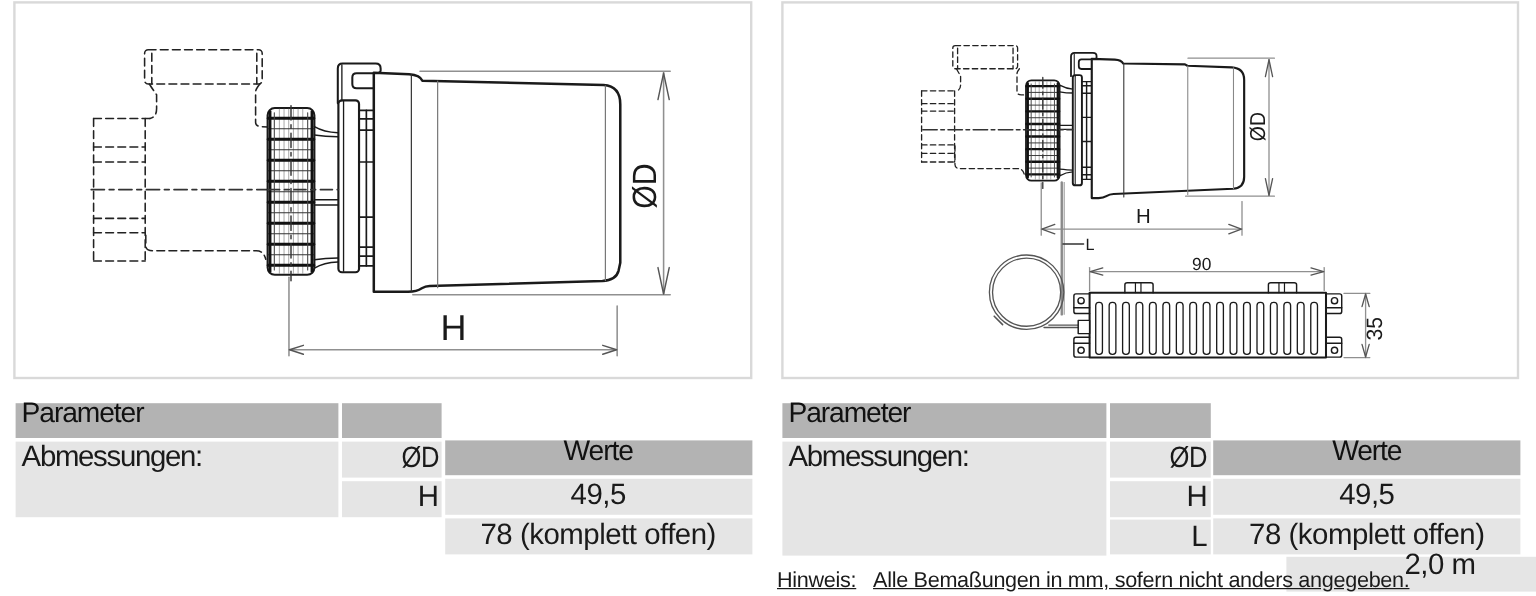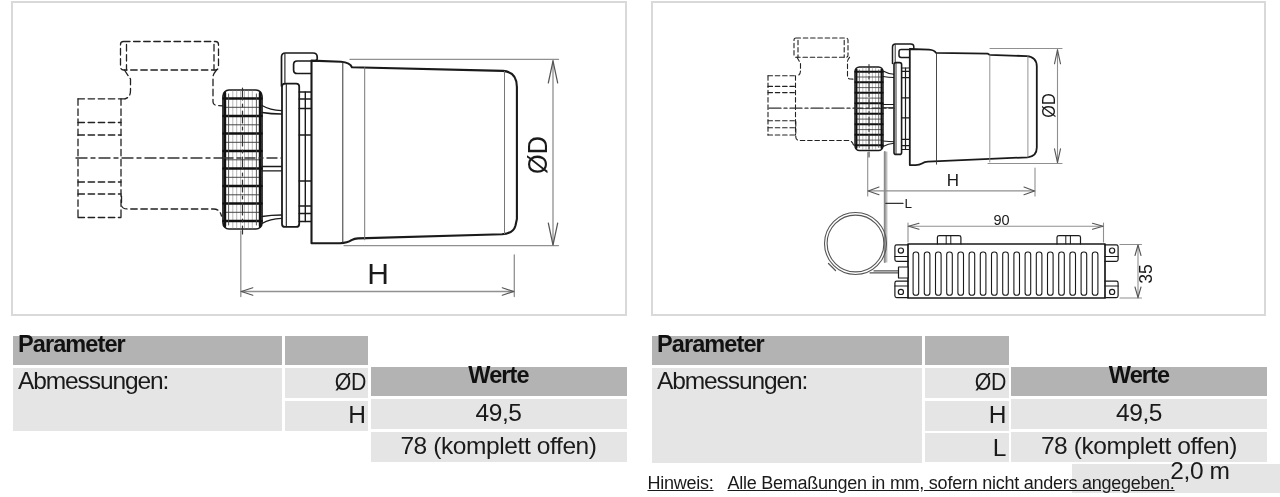--- a/index.html
+++ b/index.html
@@ -1,20 +1,20 @@
 <!DOCTYPE html>
 <html><head>
 <meta charset="utf-8">
 <style>
   html,body{margin:0;padding:0;background:#fff;}
   body{width:1280px;height:497px;position:relative;font-family:"Liberation Sans",sans-serif;overflow:hidden;}
   .panel{position:absolute;top:1px;height:315px;border:2px solid #d9d9d9;background:#fff;box-sizing:border-box;}
   #svgmain{position:absolute;left:0;top:0;}
   .cell{position:absolute;display:flex;align-items:center;box-sizing:border-box;color:#1a1a1a;}
-  .hdr{background:#b3b3b3;font-weight:bold;font-size:23.5px;letter-spacing:-0.9px;color:#111;padding-bottom:13px;}
+  .hdr{background:#b3b3b3;font-weight:normal;font-size:23.5px;letter-spacing:-0.9px;color:#111;padding-bottom:13px;}
   .bdy{background:#e5e5e5;font-size:24.5px;letter-spacing:-0.4px;padding-bottom:2px;}
   .cl{justify-content:flex-start;padding-left:5px;}
   .cc{justify-content:center;margin-top:31px;}
   .cr{justify-content:flex-end;padding-right:2.5px;}
   .note{position:absolute;font-size:18px;letter-spacing:-0.25px;color:#1a1a1a;}
 </style>
 </head>
 <body>
 
 <div class="panel" style="left:11px;width:616px;"></div>

